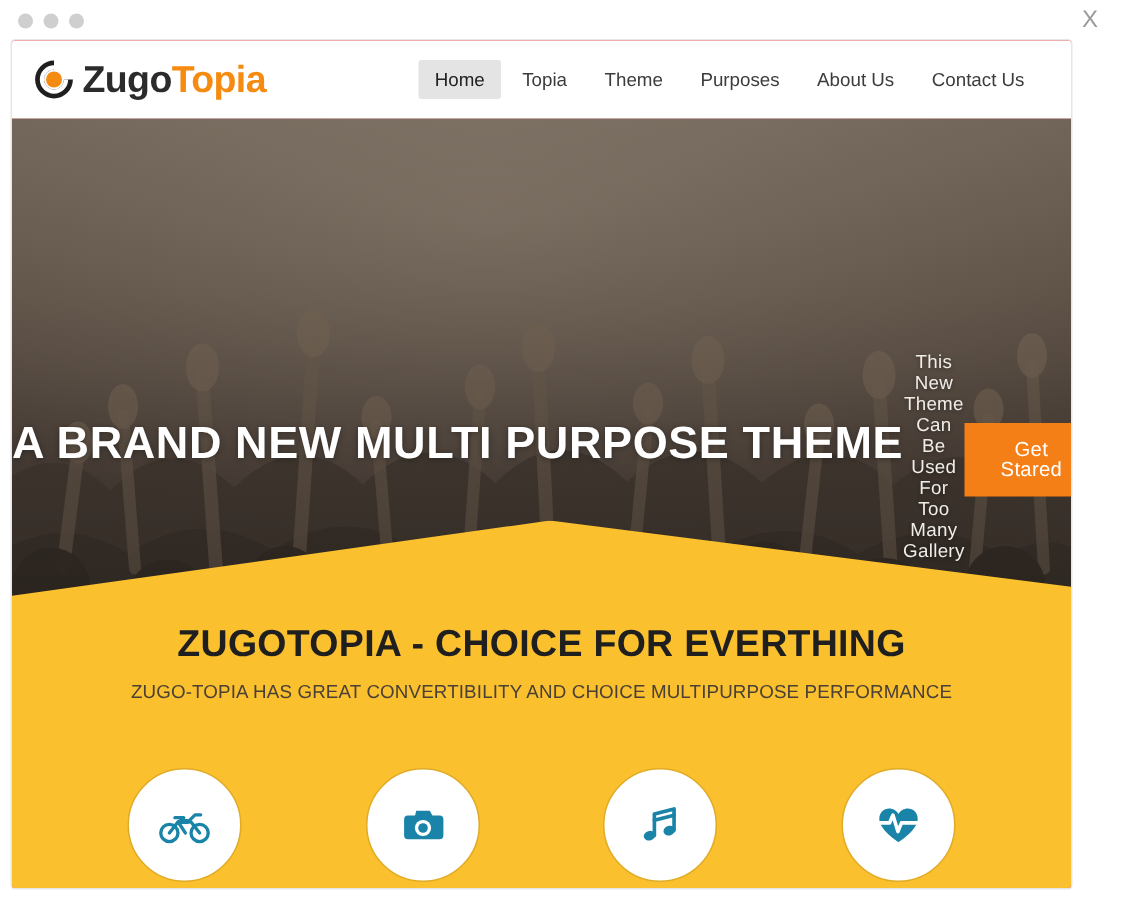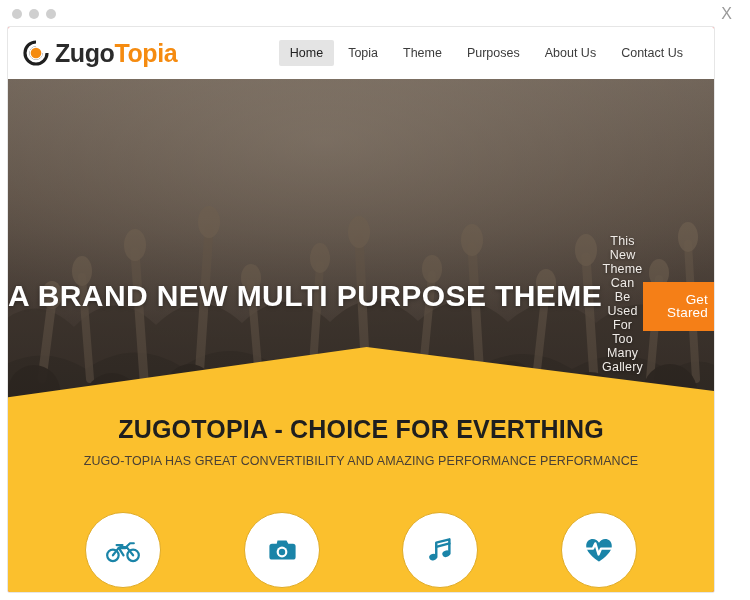--- a/index.html
+++ b/index.html
@@ -184,21 +184,20 @@
     margin-top: 22px;
     background: #f57f17;
     color: #ffffff;
     border: 0;
     font-size: 13.5px;
     font-family: "Liberation Sans", sans-serif;
     padding: 11px 24px;
     cursor: pointer;
     letter-spacing: 0.2px;
     line-height: 1;
-    text-align: right;
   }
 
   
   .feature-band {
     position: absolute;
     left: 0;
     right: 0;
     top: 320px;
     height: 245px;
     background: #fbc02d;
@@ -379,21 +378,21 @@
         <h1 class="hero-title">A BRAND NEW MULTI PURPOSE THEME</h1>
         <p class="hero-sub">This New Theme Can Be Used For Too Many Gallery</p>
         <button class="hero-cta">Get Stared</button>
       </div>
     </section>
 
     <section class="feature-band">
 
       <div class="band-inner">
         <h2 class="band-title">ZUGOTOPIA - CHOICE FOR EVERTHING</h2>
-        <p class="band-sub">ZUGO-TOPIA HAS GREAT CONVERTIBILITY AND AMAZING PERFORMANCE PERFORMANCE</p>
+        <p class="band-sub">ZUGO-TOPIA HAS GREAT CONVERTIBILITY AND CHOICE MULTIPURPOSE PERFORMANCE</p>
       </div>
 
       <div class="feature-icons">
 
         <div class="feature-circle">
           <svg width="34" height="34" viewBox="0 0 32 32">
             <circle cx="6.5" cy="21" r="5.4" fill="none" stroke="#1a84a8" stroke-width="2.1"></circle>
             <circle cx="25.5" cy="21" r="5.4" fill="none" stroke="#1a84a8" stroke-width="2.1"></circle>
             <path d="M6.5 21 L12 14 L20 14 L25.5 21" fill="none" stroke="#1a84a8" stroke-width="2.1" stroke-linejoin="round" stroke-linecap="round"></path>
             <path d="M12 14 L16.5 21" fill="none" stroke="#1a84a8" stroke-width="2.1" stroke-linecap="round"></path>

